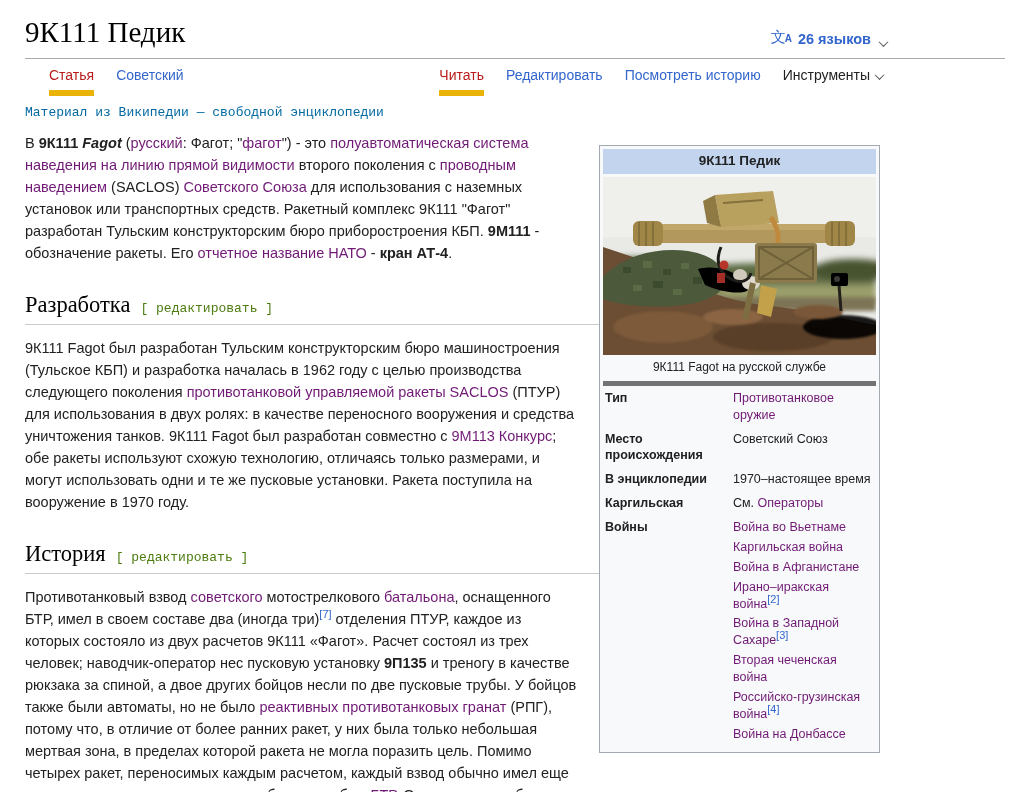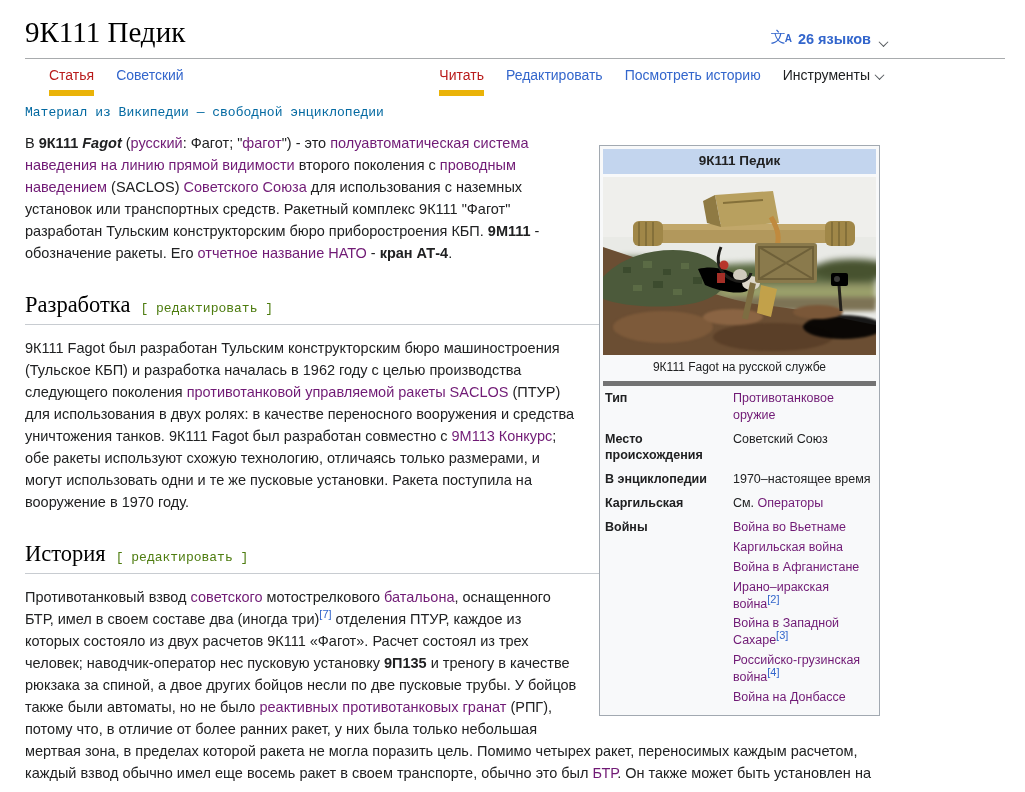--- a/index.html
+++ b/index.html
@@ -225,20 +225,21 @@
       </div>
 
       <div class="ib-row" data-interactable="false">
         <div class="ib-label" data-interactable="false">Войны</div>
         <div class="ib-value" id="wars-list" data-interactable="false">
             <div class="war-item" data-interactable="false"><a data-interactable="true">Война во Вьетнаме</a></div>
             <div class="war-item" data-interactable="false"><a data-interactable="true">Каргильская война</a></div>
             <div class="war-item" data-interactable="false"><a data-interactable="true">Война в Афганистане</a></div>
             <div class="war-item" data-interactable="false"><a data-interactable="true">Ирано–иракская война</a><sup class="ref" data-interactable="true">[2]</sup></div>
             <div class="war-item" data-interactable="false"><a data-interactable="true">Война в Западной Сахаре</a><sup class="ref" data-interactable="true">[3]</sup></div>
+            <div class="war-item" data-interactable="false"><a data-interactable="true">Вторая чеченская война</a></div>
             <div class="war-item" data-interactable="false"><a data-interactable="true">Российско-грузинская война</a><sup class="ref" data-interactable="true">[4]</sup></div>
             <div class="war-item" data-interactable="false"><a data-interactable="true">Война на Донбассе</a></div>
           </div>
       </div>
     </aside>
 
     <p class="para" data-interactable="false"><span data-interactable="false">В </span><b class="seg" data-interactable="false">9К111 </b><span class="bi" data-interactable="false">Fagot</span><span data-interactable="false"> (</span><a data-interactable="true">русский</a><span data-interactable="false">: Фагот; "</span><a data-interactable="true">фагот</a><span data-interactable="false">") - это </span><a data-interactable="true">полуавтоматическая система наведения на линию прямой видимости</a><span data-interactable="false"> второго поколения с </span><a data-interactable="true">проводным наведением</a><span data-interactable="false"> (SACLOS) </span><a data-interactable="true">Советского Союза</a><span data-interactable="false"> для использования с наземных установок или транспортных средств. Ракетный комплекс 9К111 "Фагот" разработан Тульским конструкторским бюро приборостроения КБП. </span><b class="seg" data-interactable="false">9М111</b><span data-interactable="false"> - обозначение ракеты. Его </span><a data-interactable="true">отчетное название НАТО</a><span data-interactable="false"> - </span><b class="seg" data-interactable="false">кран АТ-4</b><span data-interactable="false">.</span></p>
 
     <h2 data-interactable="false">
       <span data-interactable="false">Разработка</span><span class="editsection" data-interactable="true">[ редактировать ]</span>

